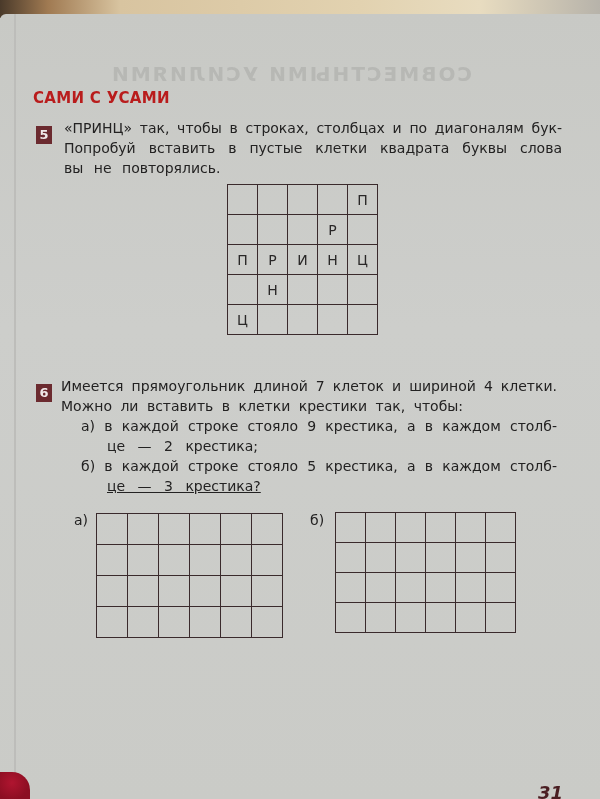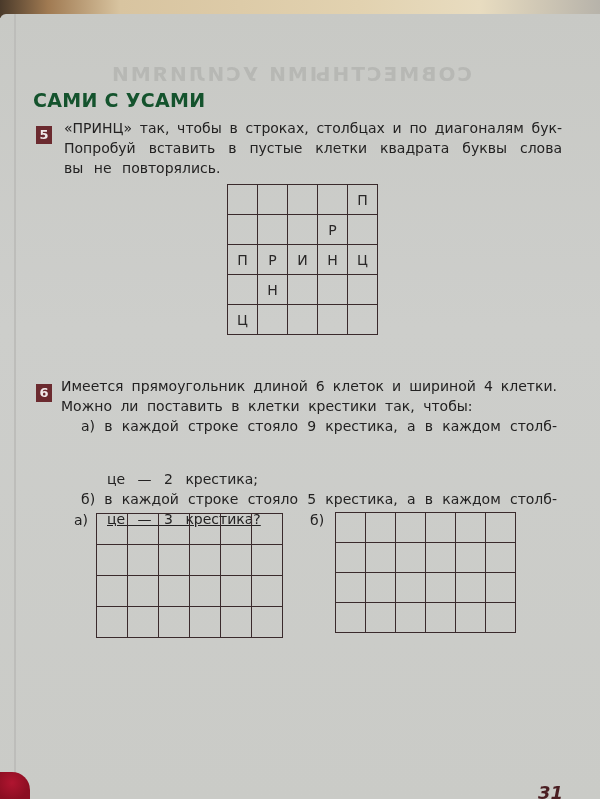--- a/index.html
+++ b/index.html
@@ -20,21 +20,21 @@
   .page-edge {
     position: absolute; left: 14px; top: 14px; width: 2px; height: 785px;
     background: #bdbdba;
   }
   .ghost {
     position: absolute; color: rgba(80,80,80,0.15); font-weight: bold;
     transform: scaleX(-1); font-size: 20px; letter-spacing: 2px;
   }
   .section-title {
     position: absolute; left: 33px; top: 89px;
-    font-weight: bold; font-size: 19px; color: #14532d; letter-spacing: 0.3px;
+    font-weight: bold; font-size: 15px; color: #b91c1c; letter-spacing: 0.3px;
   }
   .task-num {
     position: absolute; width: 16px; height: 18px;
     background: #6b2a2f; color: #f0e8e8;
     font-weight: bold; font-size: 13px; text-align: center; line-height: 18px;
   }
   .task-text {
     position: absolute; color: #232222; font-size: 14px; line-height: 20px;
     text-align: justify;
   }
@@ -117,24 +117,24 @@
     <td></td>
     <td></td>
     <td></td>
     <td></td>
   </tr>
 </tbody>
   </table>
 
 <div class="task-num" style="left:36px; top:384px;">6</div>
 <div class="task-text" style="left:61px; top:376px; width:496px;">
-  <p class="justify-line">Имеется прямоугольник длиной 6 клеток и шириной 4 клетки.</p>
-  <p style="word-spacing:4px;">Можно ли поставить в клетки крестики так, чтобы:</p>
+  <p class="justify-line">Имеется прямоугольник длиной 7 клеток и шириной 4 клетки.</p>
+  <p style="word-spacing:4px;">Можно ли вставить в клетки крестики так, чтобы:</p>
   <p class="justify-line indent-a">а) в каждой строке стояло 9 крестика, а в каждом столб-</p>
-  <p class="indent-b" style="word-spacing:8px;margin-top:33px;">це — 2 крестика;</p>
+  <p class="indent-b" style="word-spacing:8px;">це — 2 крестика;</p>
   <p class="justify-line indent-a">б) в каждой строке стояло 5 крестика, а в каждом столб-</p>
   <p class="indent-b" style="word-spacing:8px;text-decoration:underline;">це — 3 крестика?</p>
 </div>
 
 <div class="label" style="left:74px; top:512px;">а)</div>
 <table class="grid grid-a" style="left:96px; top:513px;">
   <tbody>
       <tr>
         <td></td>
         <td></td>

